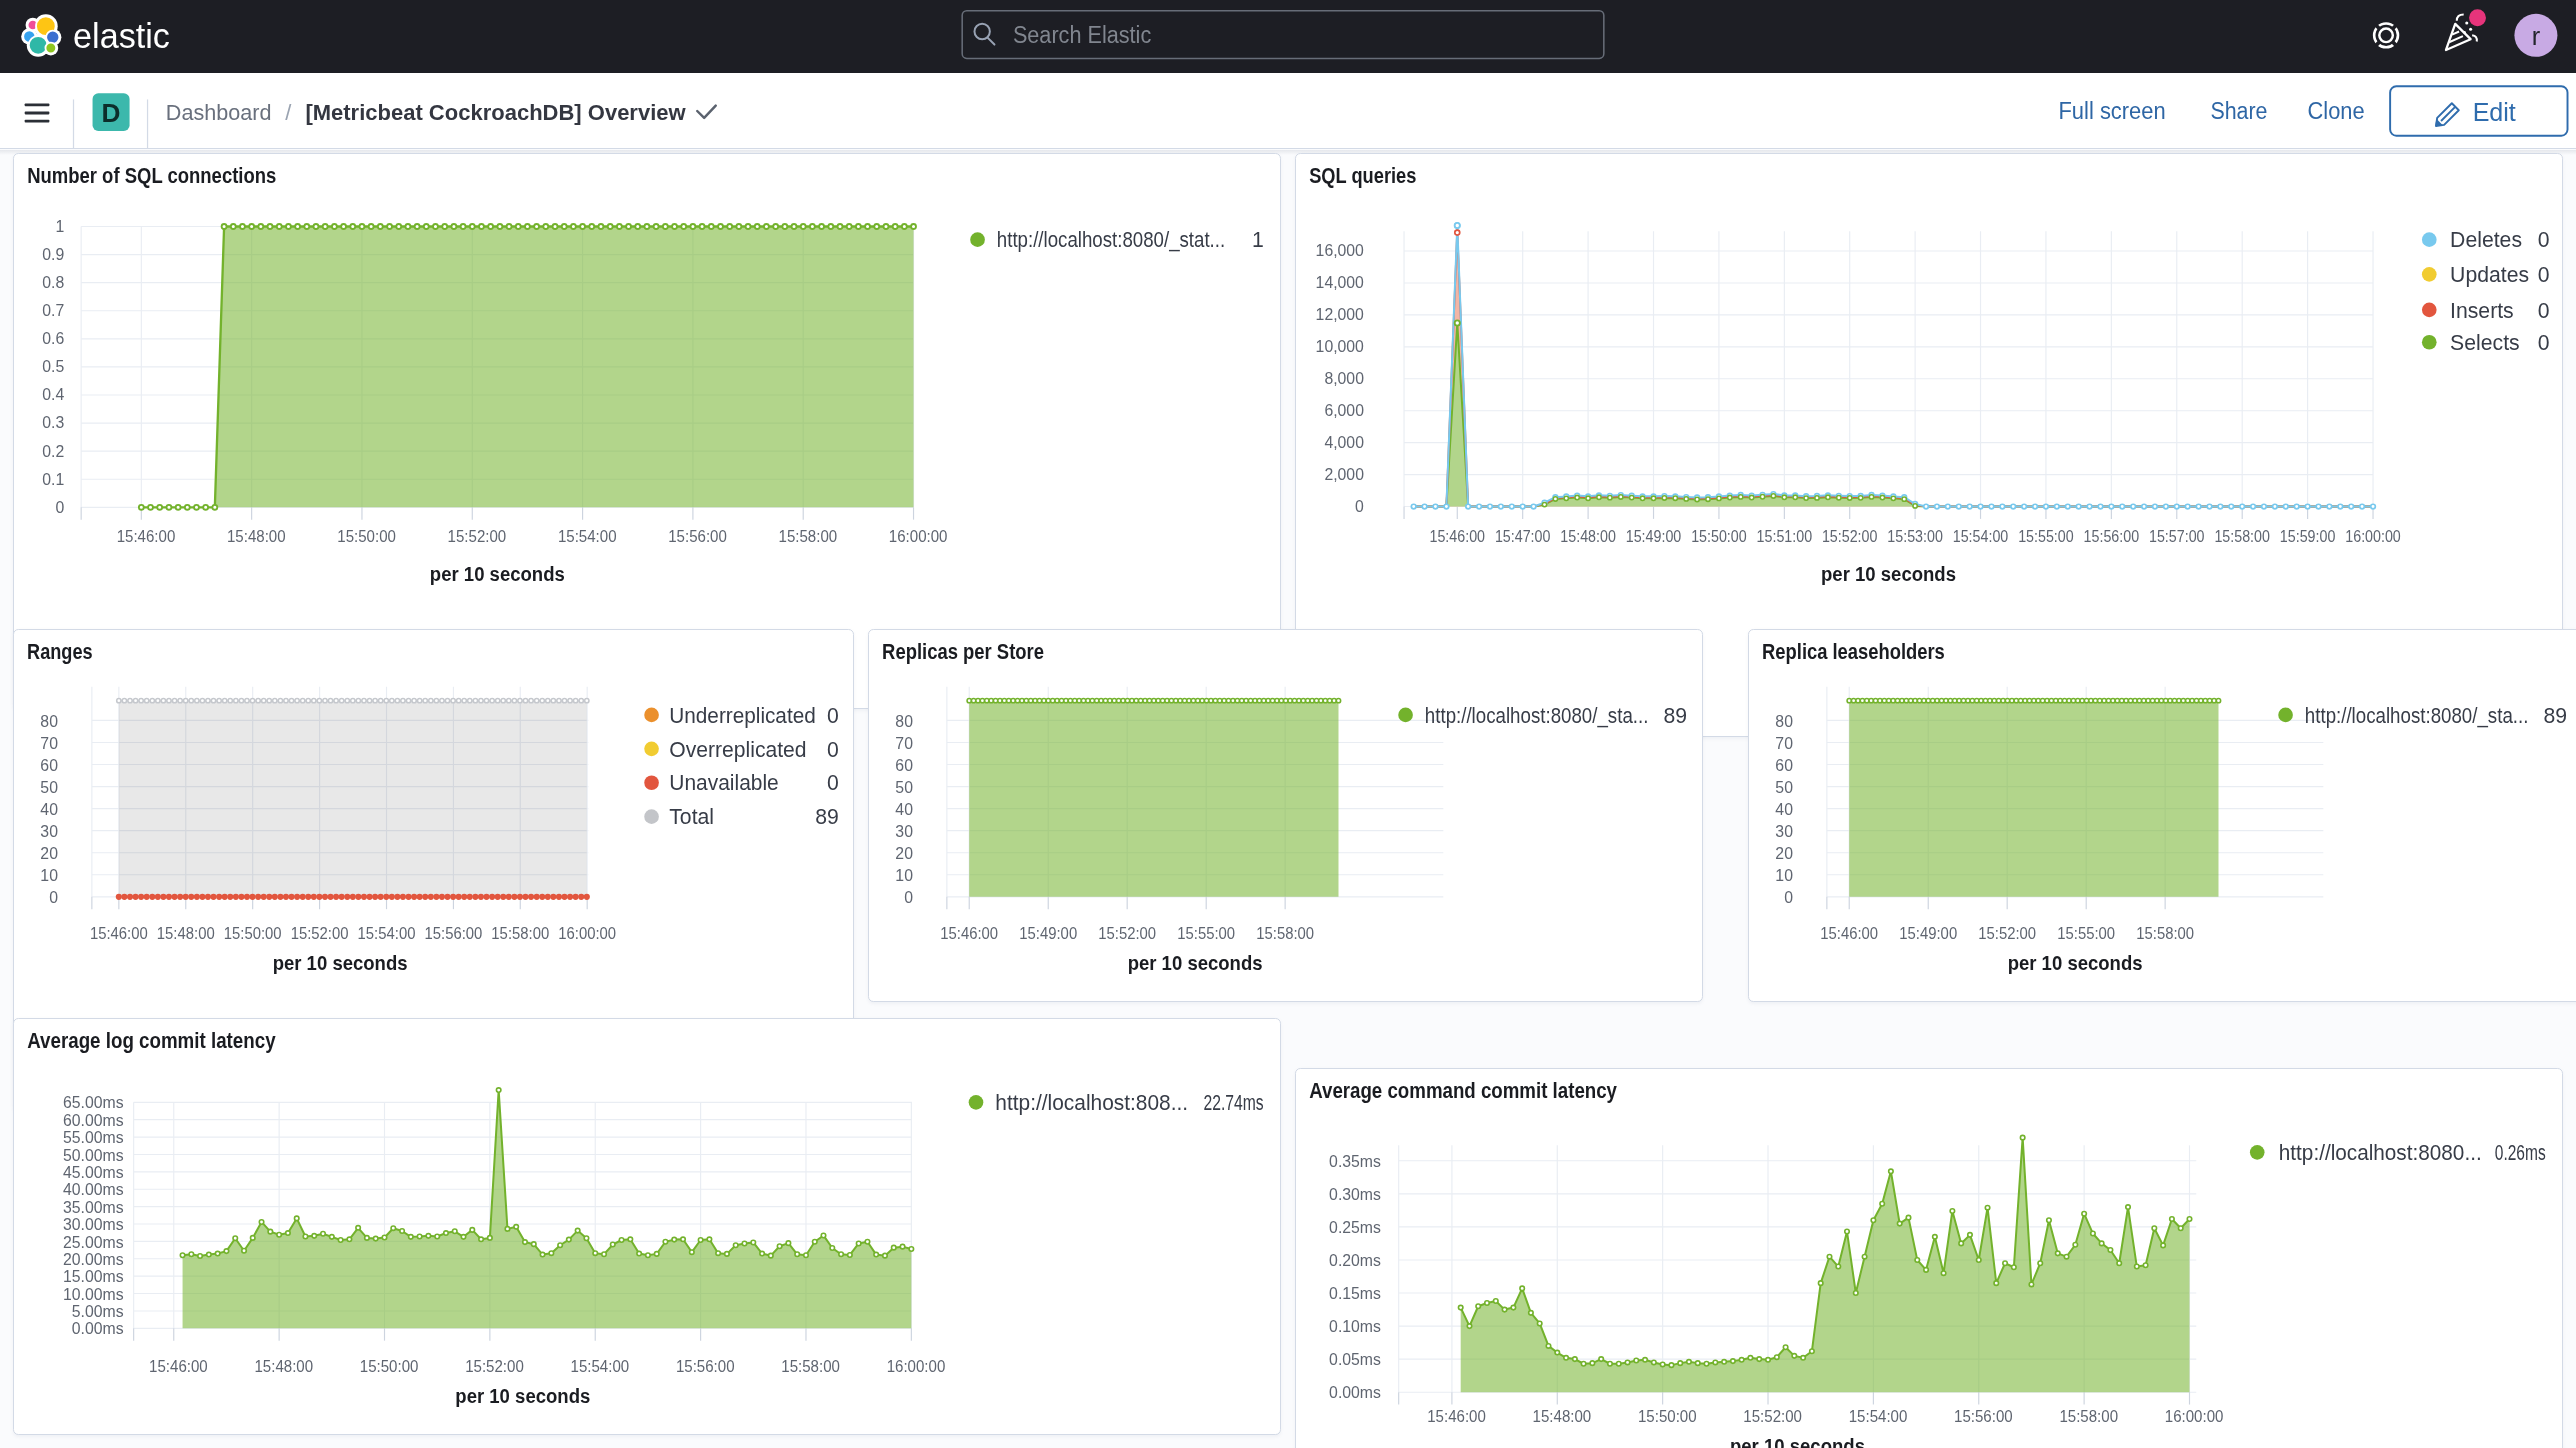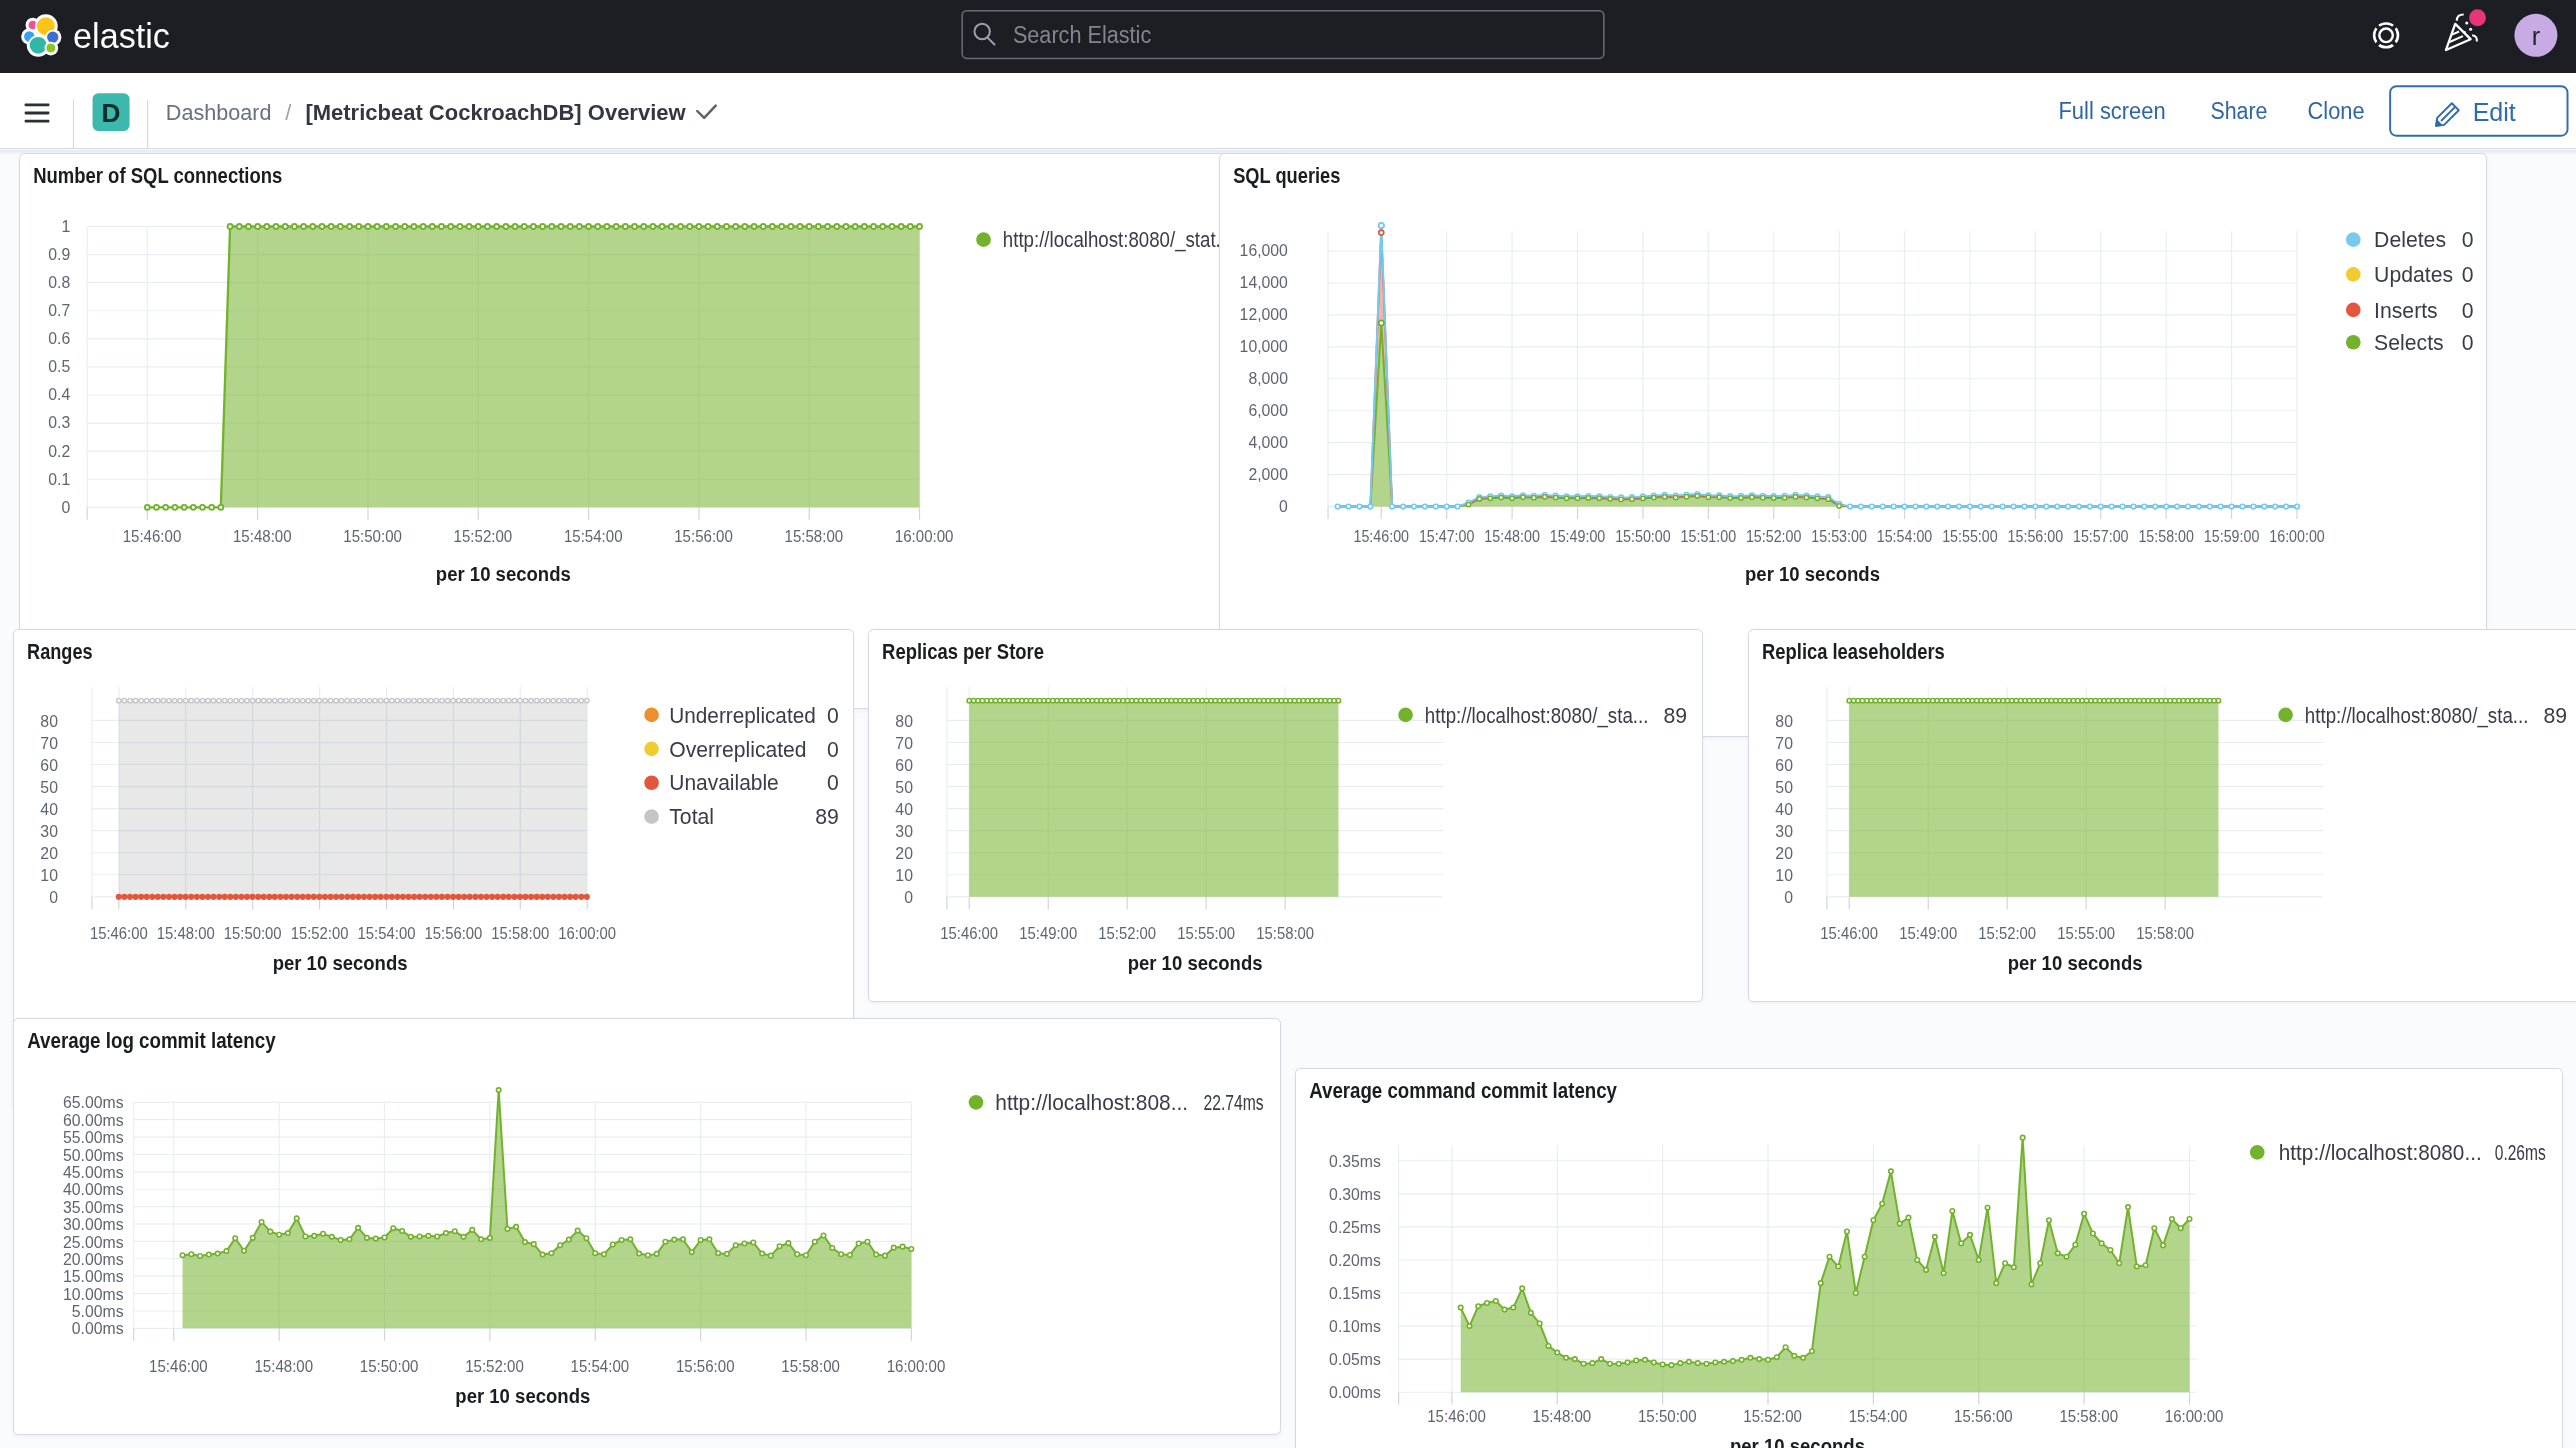--- a/index.html
+++ b/index.html
@@ -57,21 +57,21 @@
       <rect x="3099" y="112" width="230" height="64" rx="8" fill="#fff" stroke="#2f6cad" stroke-width="2.5"></rect>
       <g stroke="#2f6cad" stroke-width="2.5" fill="none" stroke-linejoin="round">
         <path d="M3160 153 l19 -19 9 9 -19 19 -10.5 1.5 Z"></path>
         <line x1="3165" y1="157" x2="3183" y2="139"></line>
       </g>
       <path d="M3159 154 l8 8 -9.5 1.5 Z" fill="#2f6cad"></path>
       <text x="3206" y="157" font-size="33" fill="#2f6cad" textLength="56" lengthAdjust="spacingAndGlyphs">Edit</text>
     </svg>
   </div>
 <div class="shadow"></div>
-<div class="panel" style="left:19px;top:153px;width:1268px;height:556px">
+<div class="panel" style="left:13px;top:153px;width:1268px;height:556px">
     <svg width="1266" height="459" viewBox="0 0 1641 595">
       <text x="17.0" y="37.0" font-size="29" fill="#1a1c21" text-anchor="start" font-weight="bold" textLength="323" lengthAdjust="spacingAndGlyphs">Number of SQL connections</text>
       <line x1="87.0" y1="94.0" x2="1166.0" y2="94.0" stroke="#e9edf3" stroke-width="1.5"></line>
       <text x="65.0" y="101.0" font-size="20.5" fill="#5f6570" text-anchor="end" font-weight="normal">1</text>
       <line x1="87.0" y1="130.4" x2="1166.0" y2="130.4" stroke="#e9edf3" stroke-width="1.5"></line>
       <text x="65.0" y="137.4" font-size="20.5" fill="#5f6570" text-anchor="end" font-weight="normal">0.9</text>
       <line x1="87.0" y1="166.8" x2="1166.0" y2="166.8" stroke="#e9edf3" stroke-width="1.5"></line>
       <text x="65.0" y="173.8" font-size="20.5" fill="#5f6570" text-anchor="end" font-weight="normal">0.8</text>
       <line x1="87.0" y1="203.2" x2="1166.0" y2="203.2" stroke="#e9edf3" stroke-width="1.5"></line>
       <text x="65.0" y="210.2" font-size="20.5" fill="#5f6570" text-anchor="end" font-weight="normal">0.7</text>
@@ -201,21 +201,21 @@
       <circle cx="1118.3" cy="94.0" r="3.2" fill="#fff" stroke="#73b22c" stroke-width="2.4"></circle>
       <circle cx="1130.3" cy="94.0" r="3.2" fill="#fff" stroke="#73b22c" stroke-width="2.4"></circle>
       <circle cx="1142.2" cy="94.0" r="3.2" fill="#fff" stroke="#73b22c" stroke-width="2.4"></circle>
       <circle cx="1154.1" cy="94.0" r="3.2" fill="#fff" stroke="#73b22c" stroke-width="2.4"></circle>
       <circle cx="1166.0" cy="94.0" r="3.2" fill="#fff" stroke="#73b22c" stroke-width="2.4"></circle>
       <circle cx="1249.0" cy="111.0" r="9.5" fill="#73b22c"></circle>
       <text x="1274.0" y="121.0" font-size="27.5" fill="#373c47" text-anchor="start" font-weight="normal" textLength="296" lengthAdjust="spacingAndGlyphs">http://localhost:8080/_stat...</text>
       <text x="1620.0" y="121.0" font-size="27.5" fill="#373c47" text-anchor="end" font-weight="normal">1</text>
     </svg>
   </div>
-<div class="panel" style="left:1219px;top:153px;width:1268px;height:584px">
+<div class="panel" style="left:1295px;top:153px;width:1268px;height:584px">
     <svg width="1266" height="459" viewBox="0 0 1641 595">
       <text x="17.0" y="37.0" font-size="29" fill="#1a1c21" text-anchor="start" font-weight="bold" textLength="139" lengthAdjust="spacingAndGlyphs">SQL queries</text>
       <line x1="140.0" y1="457.0" x2="1396.0" y2="457.0" stroke="#e9edf3" stroke-width="1.5"></line>
       <text x="88.0" y="464.0" font-size="20.5" fill="#5f6570" text-anchor="end" font-weight="normal">0</text>
       <line x1="140.0" y1="415.6" x2="1396.0" y2="415.6" stroke="#e9edf3" stroke-width="1.5"></line>
       <text x="88.0" y="422.6" font-size="20.5" fill="#5f6570" text-anchor="end" font-weight="normal">2,000</text>
       <line x1="140.0" y1="374.2" x2="1396.0" y2="374.2" stroke="#e9edf3" stroke-width="1.5"></line>
       <text x="88.0" y="381.2" font-size="20.5" fill="#5f6570" text-anchor="end" font-weight="normal">4,000</text>
       <line x1="140.0" y1="332.8" x2="1396.0" y2="332.8" stroke="#e9edf3" stroke-width="1.5"></line>
       <text x="88.0" y="339.8" font-size="20.5" fill="#5f6570" text-anchor="end" font-weight="normal">6,000</text>

